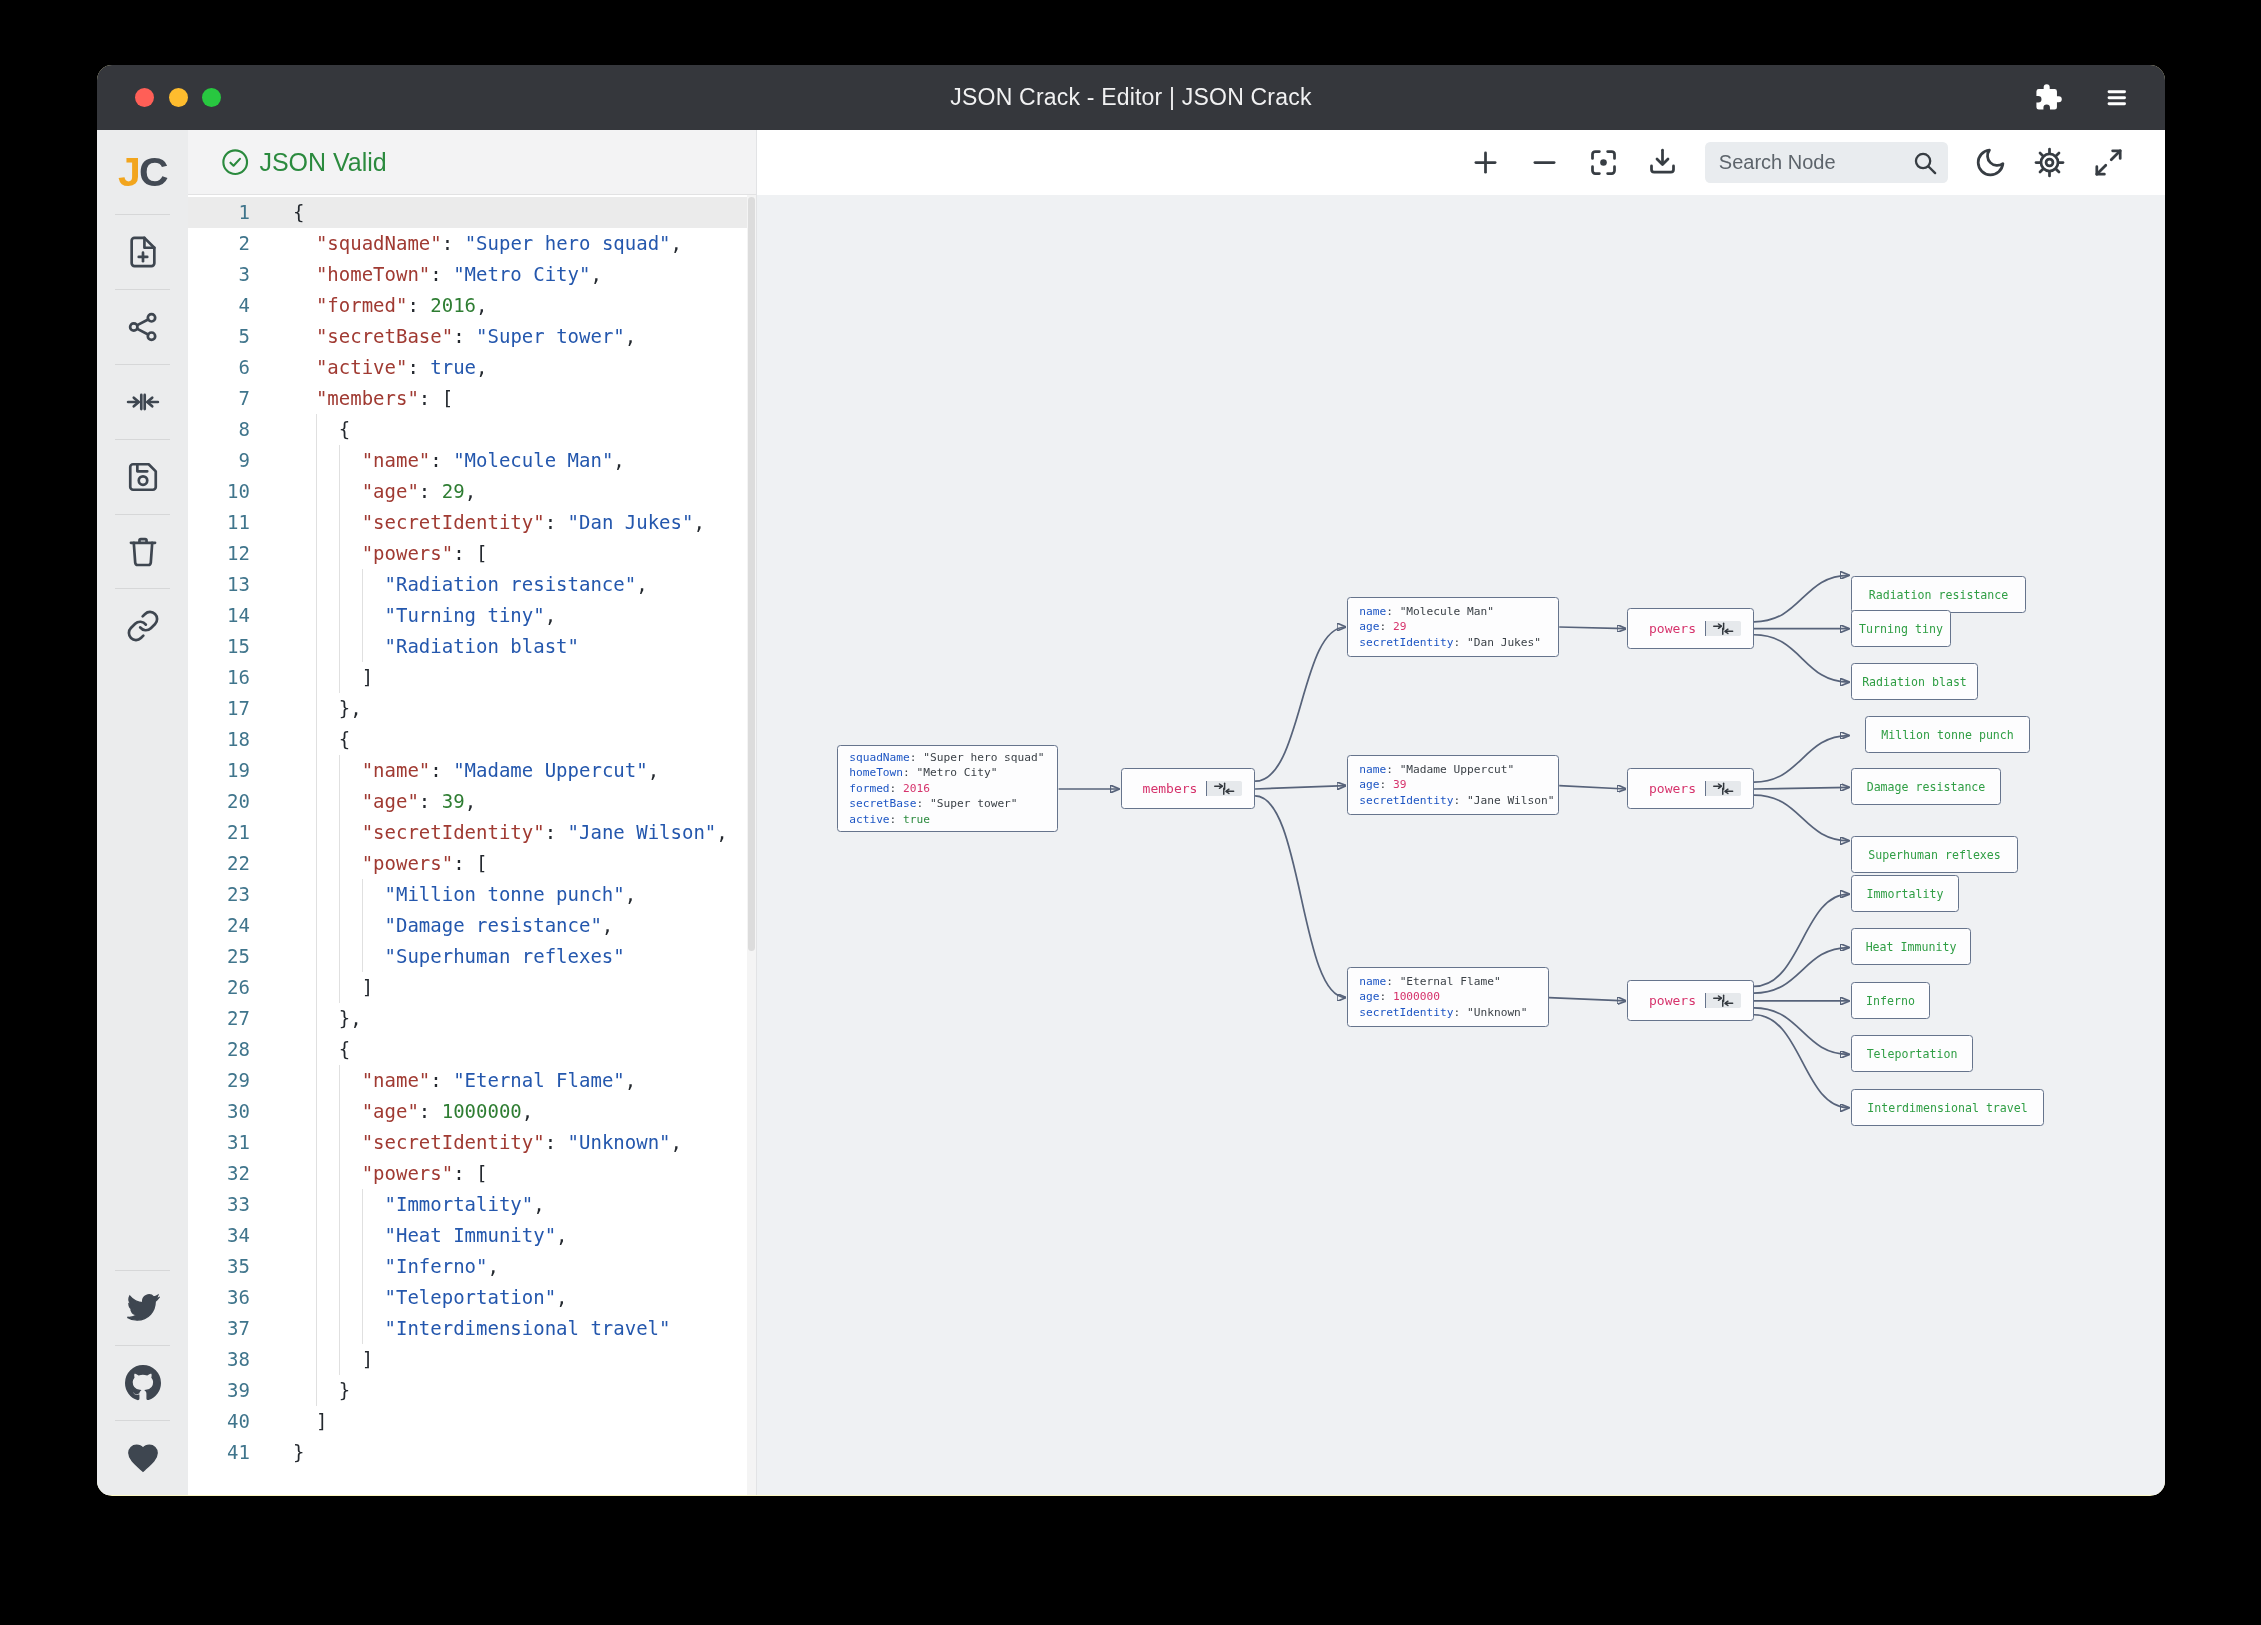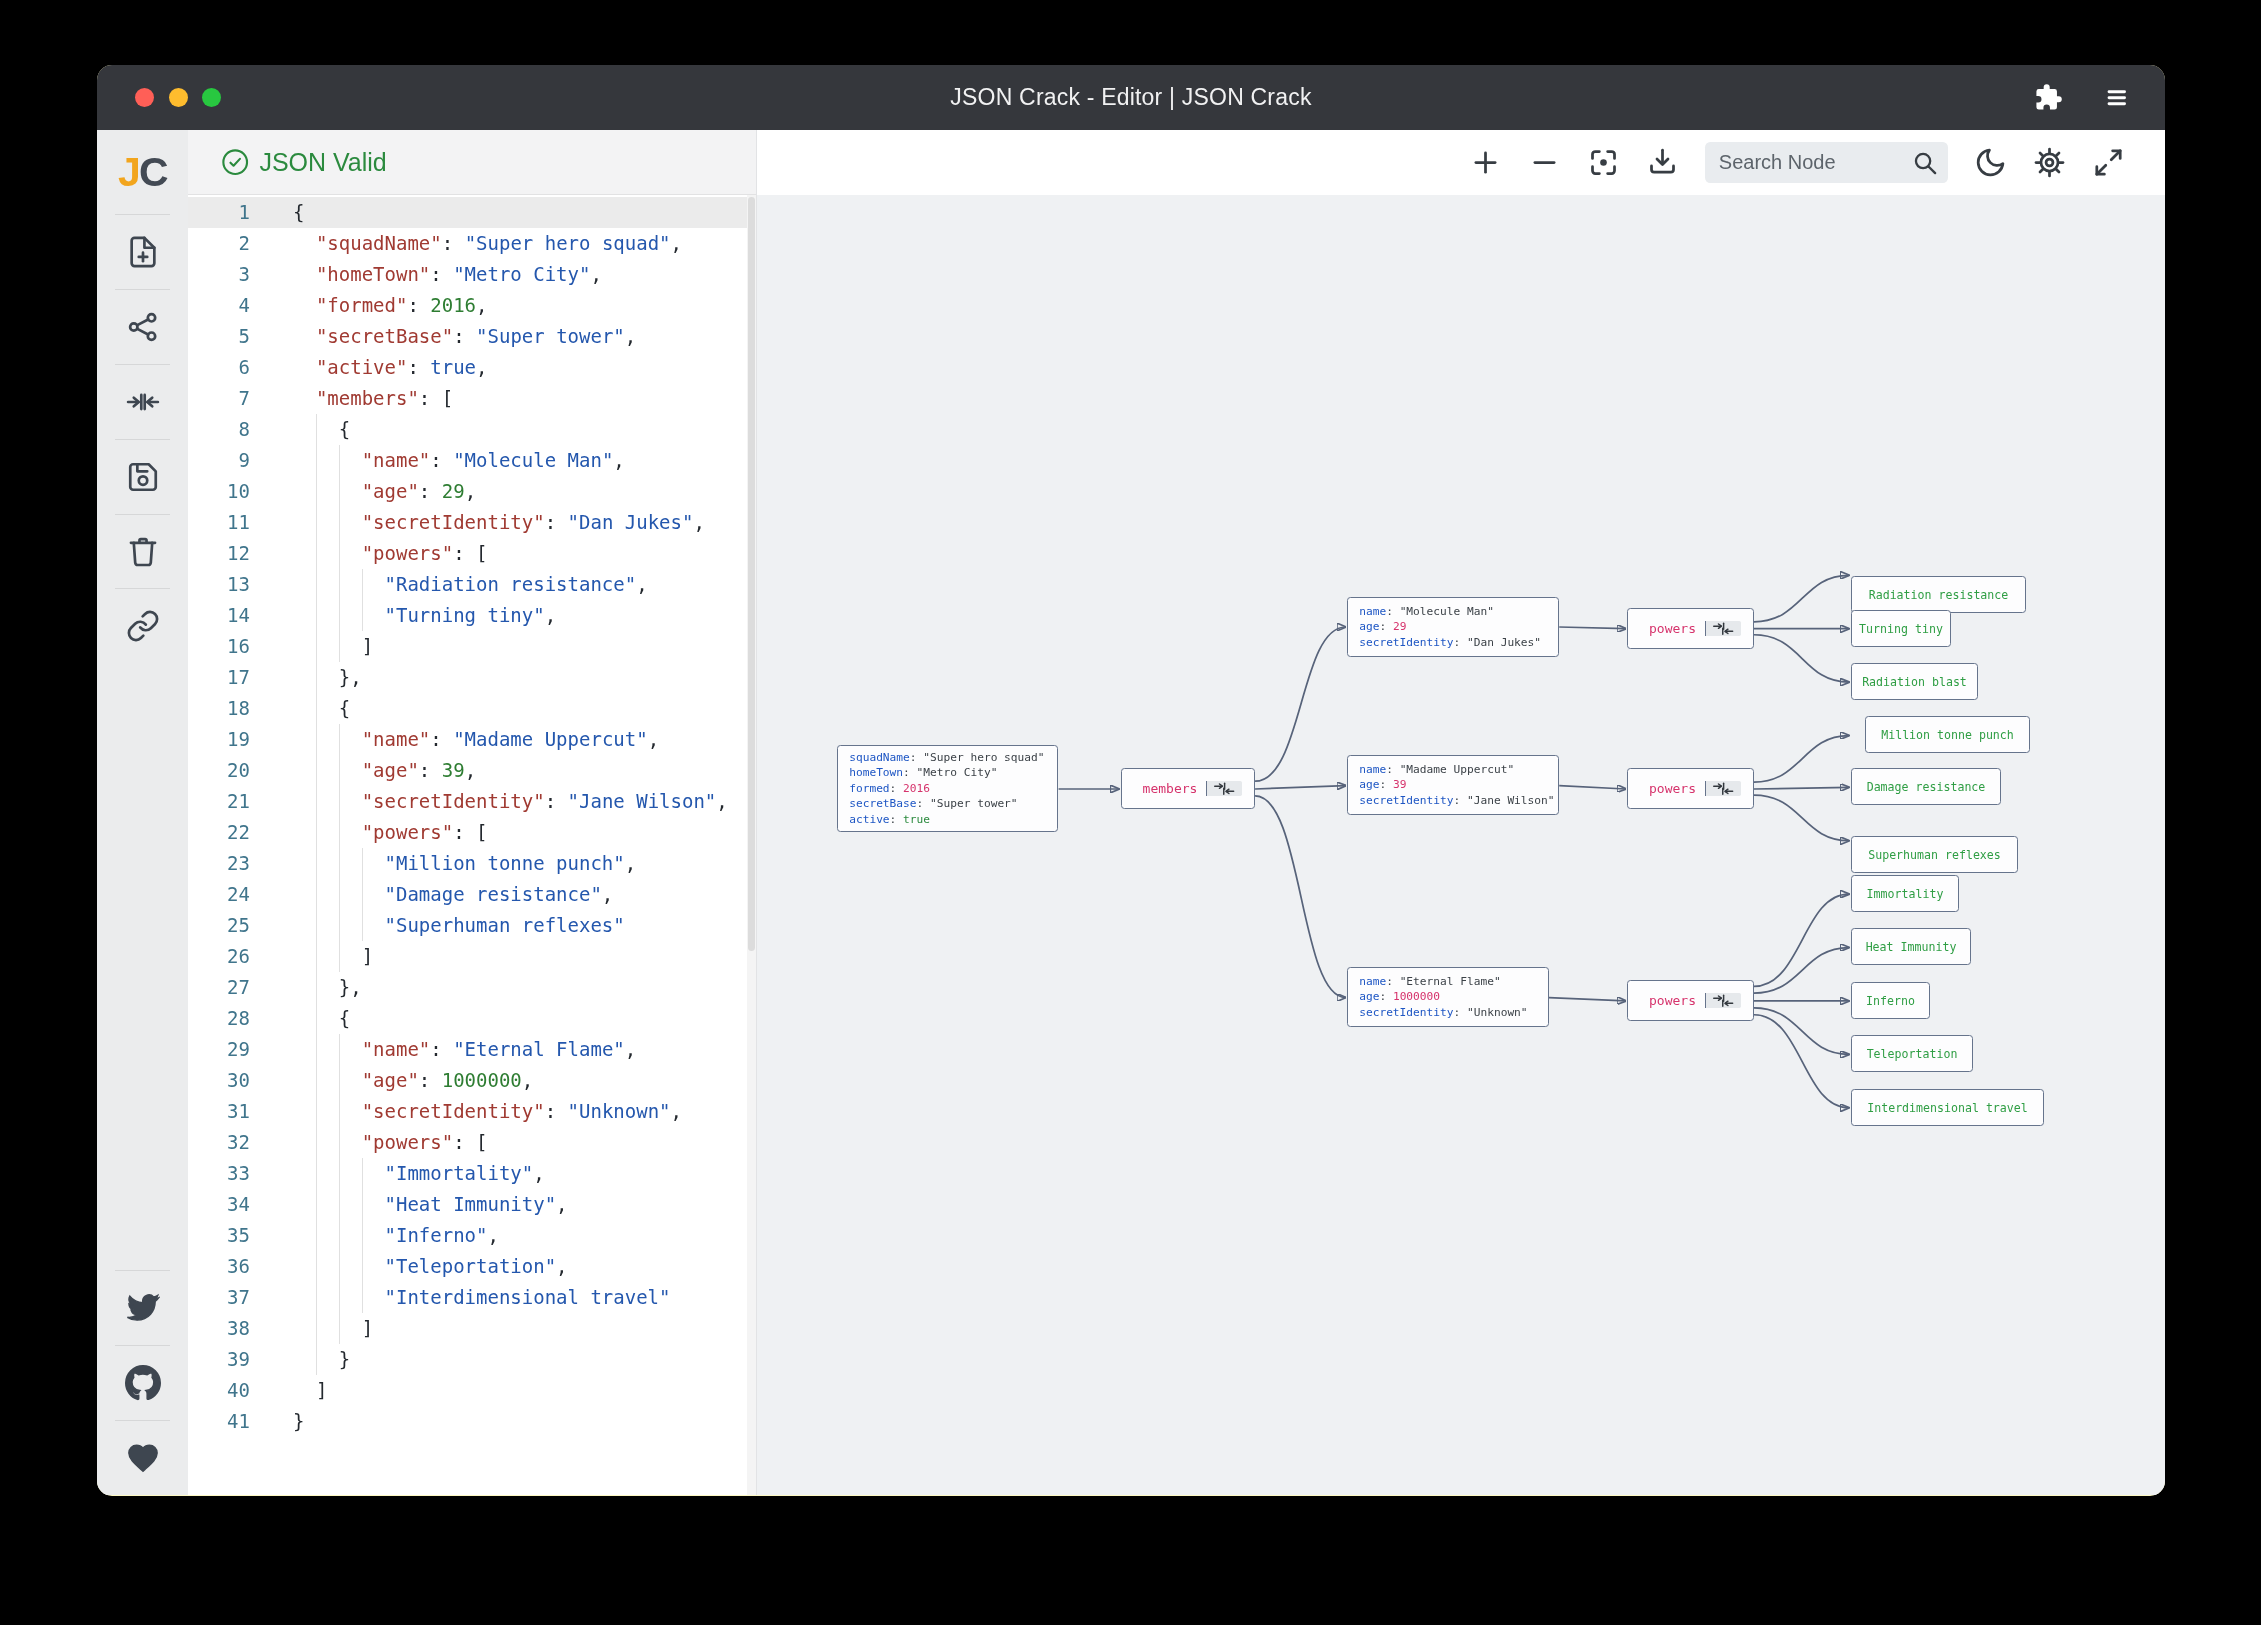--- a/index.html
+++ b/index.html
@@ -252,20 +252,24 @@
           </div>
           <div class="cl">
             <span class="ln">13</span>
             <span class="ct"><i class="guide" style="left: 2ch;"></i><i class="guide" style="left: 4ch;"></i><i class="guide" style="left: 6ch;"></i><span class="tk-p">        </span><span class="tk-s">"Radiation resistance"</span><span class="tk-p">,</span></span>
           </div>
           <div class="cl">
             <span class="ln">14</span>
             <span class="ct"><i class="guide" style="left: 2ch;"></i><i class="guide" style="left: 4ch;"></i><i class="guide" style="left: 6ch;"></i><span class="tk-p">        </span><span class="tk-s">"Turning tiny"</span><span class="tk-p">,</span></span>
           </div>
           <div class="cl">
+            <span class="ln">15</span>
+            <span class="ct"><i class="guide" style="left: 2ch;"></i><i class="guide" style="left: 4ch;"></i><i class="guide" style="left: 6ch;"></i><span class="tk-p">        </span><span class="tk-s">"Radiation blast"</span></span>
+          </div>
+          <div class="cl">
             <span class="ln">16</span>
             <span class="ct"><i class="guide" style="left: 2ch;"></i><i class="guide" style="left: 4ch;"></i><span class="tk-p">      ]</span></span>
           </div>
           <div class="cl">
             <span class="ln">17</span>
             <span class="ct"><i class="guide" style="left: 2ch;"></i><span class="tk-p">    },</span></span>
           </div>
           <div class="cl">
             <span class="ln">18</span>
             <span class="ct"><i class="guide" style="left: 2ch;"></i><span class="tk-p">    {</span></span>

